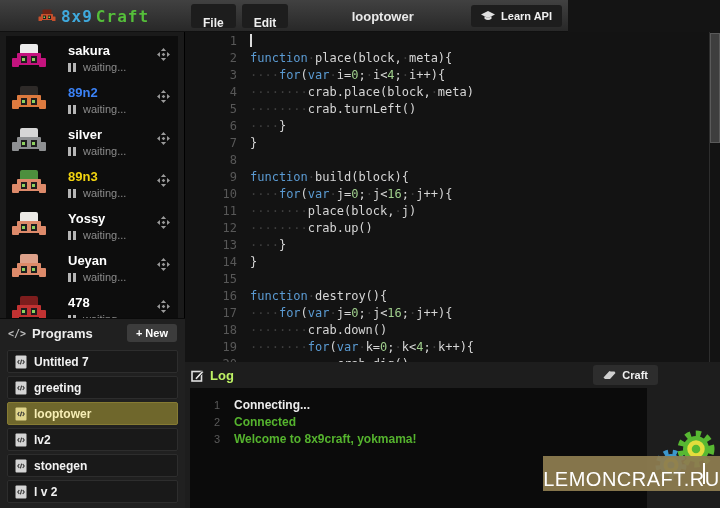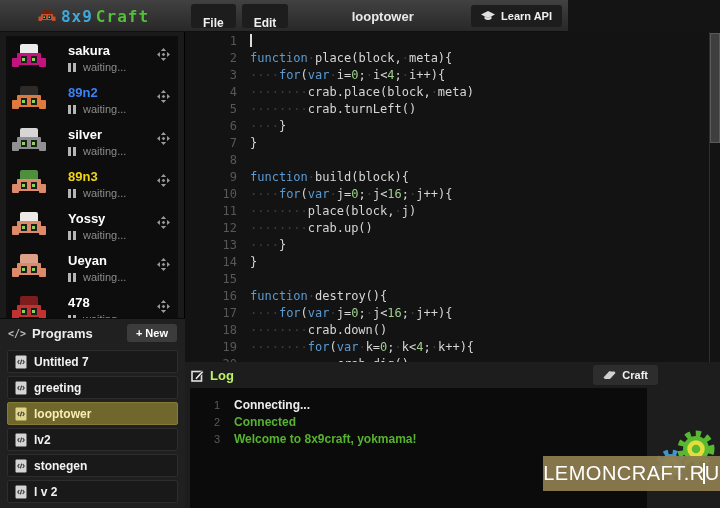--- a/index.html
+++ b/index.html
@@ -72,21 +72,21 @@
   .clear-btn{margin-left:auto;margin-right:56px;background:#2d2d2d;border:none;border-radius:3px;height:20px;
              display:flex;align-items:center;gap:6px;padding:0 10px;color:#f0f0f0;
              font:bold 11px "Liberation Sans",sans-serif;cursor:pointer;}
   .log-body{position:absolute;left:5px;top:26px;width:457px;bottom:0;background:#0b0b0b;padding-top:8px;box-sizing:border-box;}
   .log-line{display:flex;height:17px;align-items:center;font:600 12px "Liberation Sans",sans-serif;}
   .log-ln{width:30px;text-align:right;color:#5a5a5a;font:11px "Liberation Sans",sans-serif;flex:none;margin-right:14px;}
 
   
   .gears{position:absolute;right:2px;top:428px;z-index:1;}
   .watermark{position:absolute;left:543px;top:456px;width:177px;height:35px;background:rgba(141,124,80,.94);
-             display:flex;align-items:center;justify-content:center;z-index:2;}
+             display:flex;align-items:flex-end;justify-content:center;z-index:2;}
   .wm-text{color:#fff;font:20px "Liberation Sans",sans-serif;letter-spacing:.5px;}
   .wm-cursor{position:absolute;right:15px;top:7px;width:2px;height:21px;background:#fff;}
 </style>
 </head>
 <body>
 
 <div class="app">
 
   <div class="topbar">
     <div class="logo">

